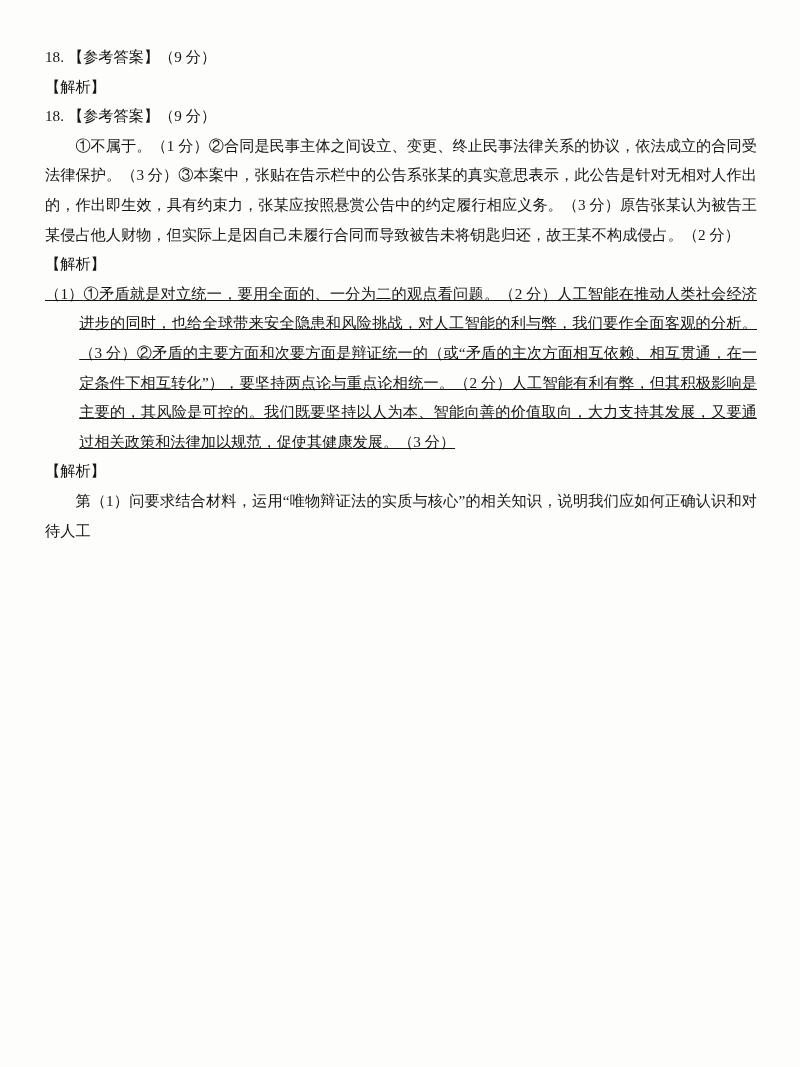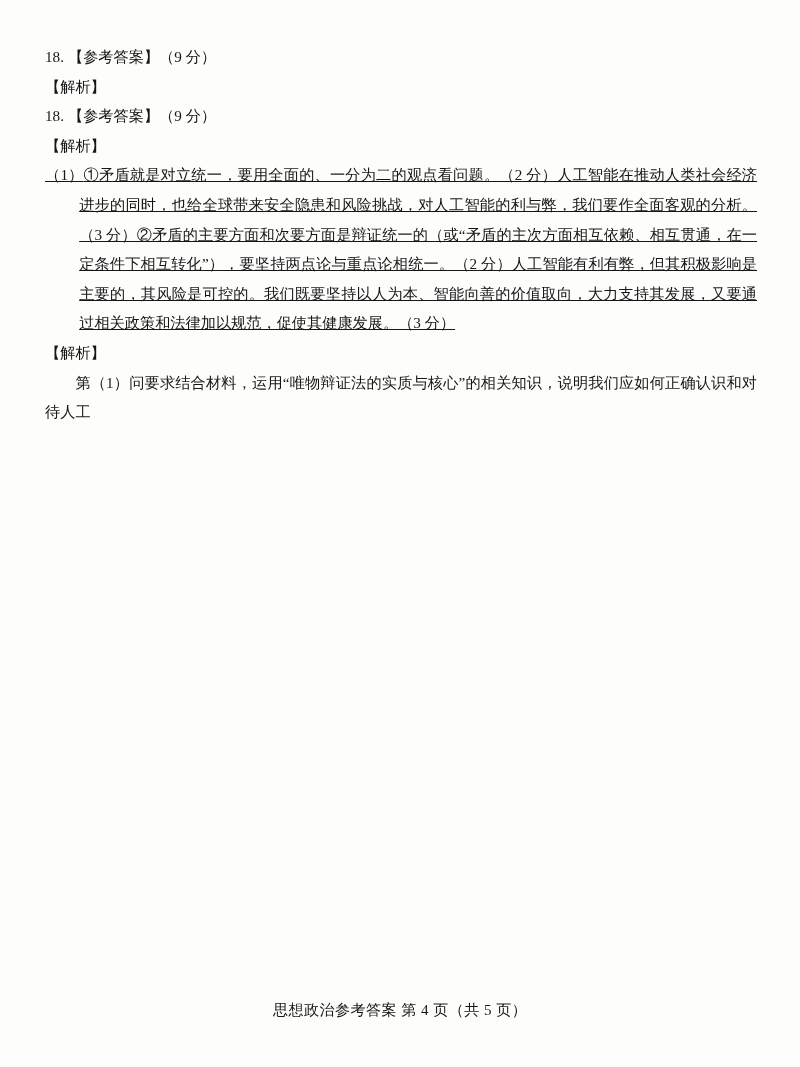--- a/index.html
+++ b/index.html
@@ -57,27 +57,27 @@
       <p class="q-title">
         <span class="q-num">18.</span><span>【参考答案】</span><span>（9 分）</span>
       </p>
       <p class="heading-line">【解析】</p>
     </section>
 
     <section>
       <p class="q-title">
         <span class="q-num">18.</span><span>【参考答案】</span><span>（9 分）</span>
       </p>
+      <p class="para-indent">①不属于。（1 分）②合同是民事主体之间设立、变更、终止民事法律关系的协议，依法成立的合同受法律保护。（3 分）③本案中，张贴在告示栏中的公告系张某的真实意思表示，此公告是针对无相对人作出的，作出即生效，具有约束力，张某应按照悬赏公告中的约定履行相应义务。（3 分）原告张某认为被告王某侵占他人财物，但实际上是因自己未履行合同而导致被告未将钥匙归还，故王某不构成侵占。（2 分）</p>
       <p class="heading-line">【解析】</p>
     </section>
 
     <section>
       <p class="answer-item">
         <span>（1）</span><span>①矛盾就是对立统一，要用全面的、一分为二的观点看问题。（2 分）人工智能在推动人类社会经济进步的同时，也给全球带来安全隐患和风险挑战，对人工智能的利与弊，我们要作全面客观的分析。（3 分）②矛盾的主要方面和次要方面是辩证统一的（或“矛盾的主次方面相互依赖、相互贯通，在一定条件下相互转化”），要坚持两点论与重点论相统一。（2 分）人工智能有利有弊，但其积极影响是主要的，其风险是可控的。我们既要坚持以人为本、智能向善的价值取向，大力支持其发展，又要通过相关政策和法律加以规范，促使其健康发展。（3 分）</span>
       </p>
       <p class="heading-line">【解析】</p>
       <p class="para-indent">第（1）问要求结合材料，运用“唯物辩证法的实质与核心”的相关知识，说明我们应如何正确认识和对待人工</p>
     </section>
 
   </div>
 
-  <div class="footer">思想政治参考答案 第 4 页（共 5 页）</div>
 </div>
 
 </body></html>

